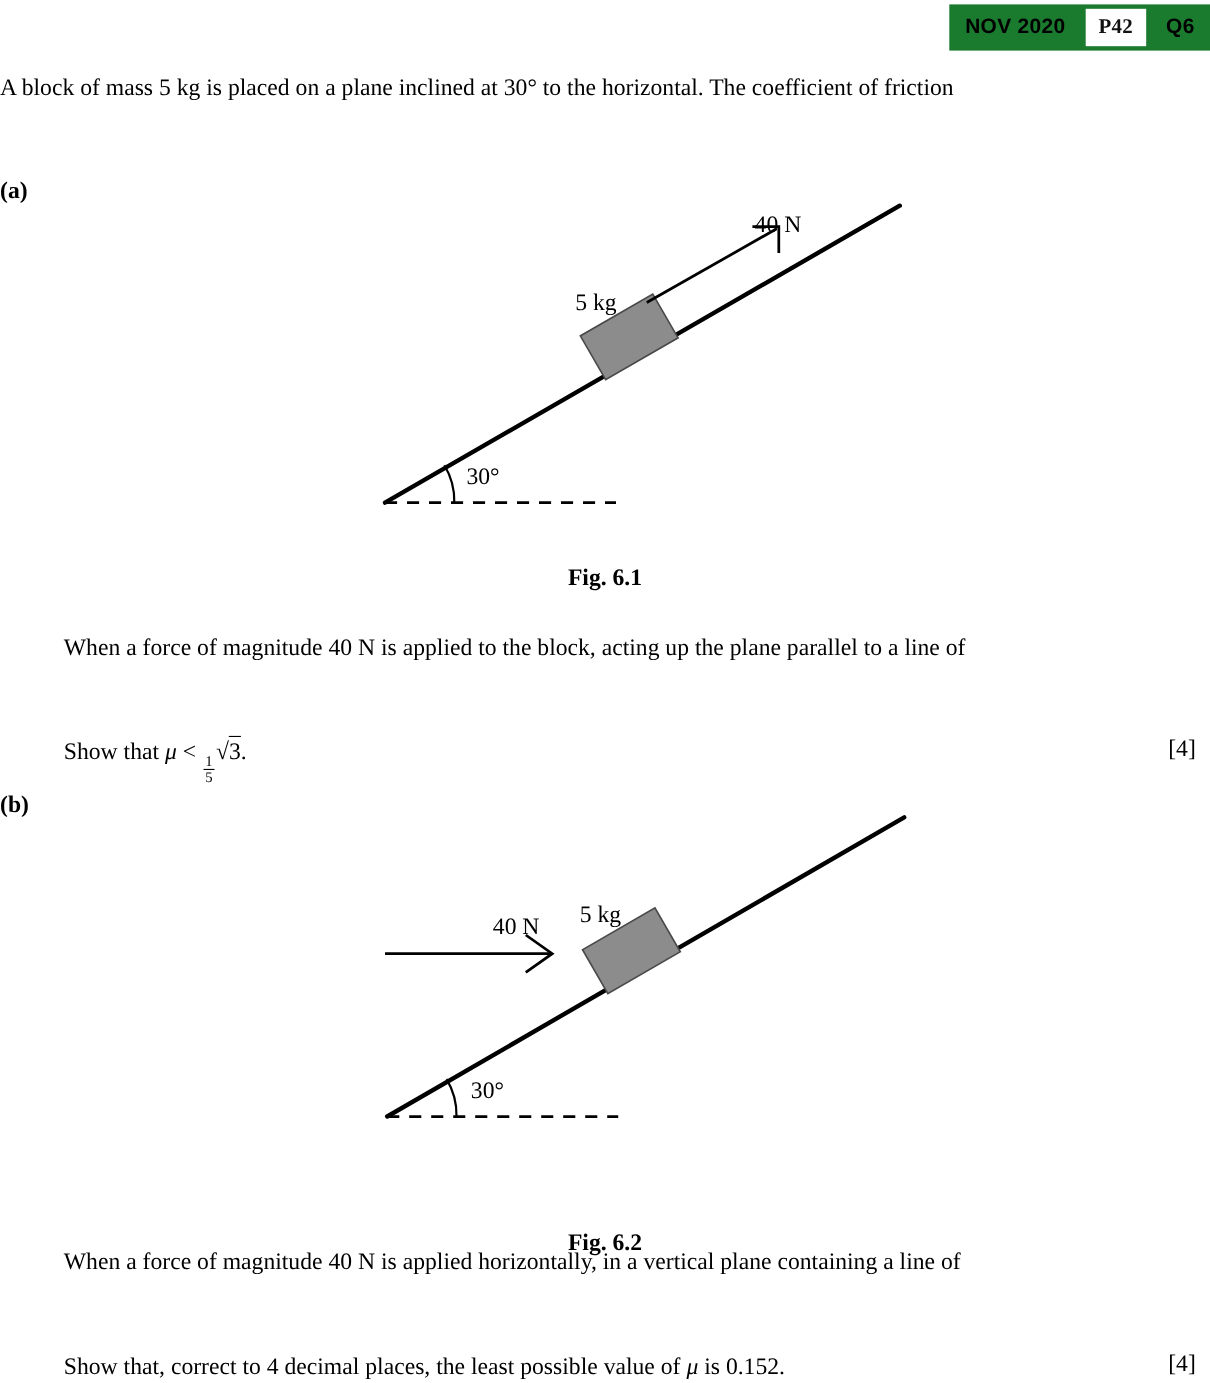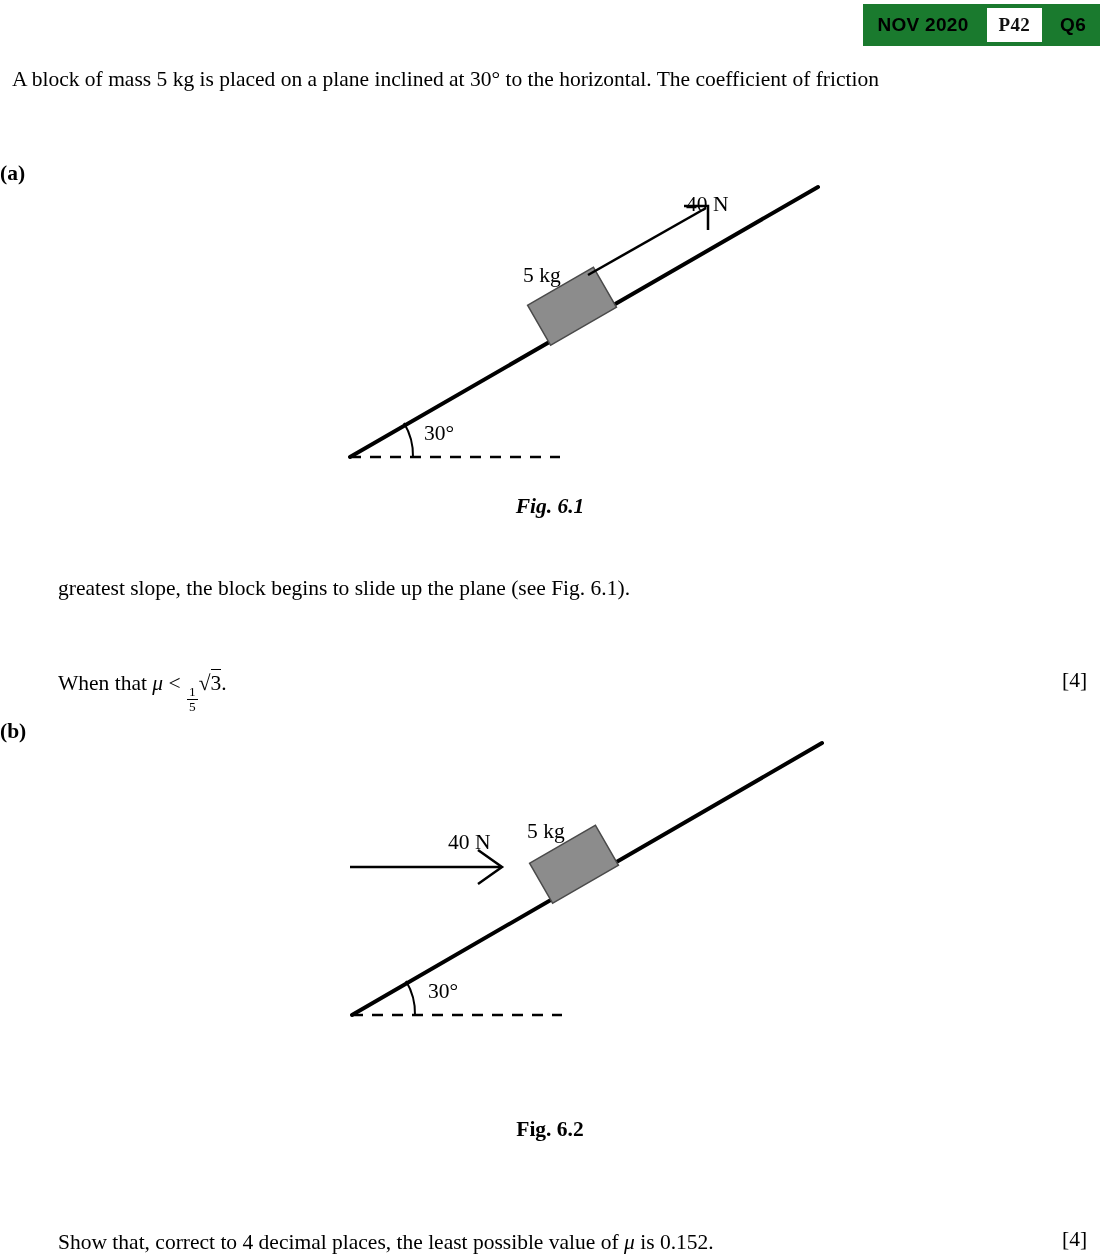--- a/index.html
+++ b/index.html
@@ -103,21 +103,21 @@
 </style>
 </head>
 <body>
 
 <div class="header-tag">
   <div class="seg session">NOV 2020</div>
   <div class="seg paper">P42</div>
   <div class="seg question">Q6</div>
 </div>
 
-<div class="para nojust" style="left:0px; top:64px; width:888px;padding-left:12px;">
+<div class="para nojust" style="left:0px; top:64px; width:888px;">
   <div>A block of mass 5 kg is placed on a plane inclined at 30° to the horizontal.  The coefficient of friction</div>
 </div>
 
 <div class="label-ab" style="left:0px; top:161px;">(a)</div>
 
 <div class="diagram" style="top:175px;">
   <svg width="1100" height="310" viewBox="0 0 1100 310" xmlns="http://www.w3.org/2000/svg">
 
     <line x1="350" y1="282" x2="818" y2="12" stroke="#000" stroke-width="4" stroke-linecap="round"></line>
 
@@ -130,28 +130,28 @@
     </g>
 
     <line x1="588" y1="100" x2="706" y2="33" stroke="#000" stroke-width="2.5"></line>
     <polyline points="684,31 708,31 708,55" fill="none" stroke="#000" stroke-width="2.5"></polyline>
   </svg>
   <div style="position:absolute; left:686px; top:17px; font-size:21.5px;">40 N</div>
   <div style="position:absolute; left:523px; top:88px; font-size:21.5px;">5 kg</div>
   <div style="position:absolute; left:424px; top:246px; font-size:21.5px;">30°</div>
 </div>
 
-<div class="figcap" style="top:494px;font-style:italic;">Fig. 6.1</div>
+<div class="figcap" style="top:513px;">Fig. 6.1</div>
 
 <div class="para" style="left:58px; top:573px; width:1042px;">
-  <div class="nojust">greatest slope, the block begins to slide up the plane (see Fig. 6.1).</div>
+  <div>When a force of magnitude 40 N is applied to the block, acting up the plane parallel to a line of</div>
 </div>
 
 <div class="para nojust" style="left:58px; top:668px; width:700px;">
-  <span>When that </span><span class="ital">μ</span><span> &lt; </span><span class="mathfrac">
+  <span>Show that </span><span class="ital">μ</span><span> &lt; </span><span class="mathfrac">
       <span class="num">1</span>
       <span class="den">5</span>
     </span><span class="radical"><span>√</span><span class="bar">3</span></span><span>.</span>
 </div>
 
 <div class="marks" style="left:1062px; top:668px;">[4]</div>
 
 <div class="label-ab" style="left:0px; top:719px;">(b)</div>
 
 <div class="diagram" style="top:730px;">
@@ -171,19 +171,20 @@
     <polyline points="478,120 502,137 478,154" fill="none" stroke="#000" stroke-width="2.5"></polyline>
   </svg>
   <div style="position:absolute; left:448px; top:100px; font-size:21.5px;">40 N</div>
   <div style="position:absolute; left:527px; top:89px; font-size:21.5px;">5 kg</div>
   <div style="position:absolute; left:428px; top:249px; font-size:21.5px;">30°</div>
 </div>
 
 <div class="figcap" style="top:1117px;">Fig. 6.2</div>
 
 <div class="para" style="left:58px; top:1132px; width:1042px;">
+  <div>When a force of magnitude 40 N is applied horizontally, in a vertical plane containing a line of</div>
 </div>
 
 <div class="para nojust" style="left:58px; top:1227px; width:960px;">
   <span>Show that, correct to 4 decimal places, the least possible value of </span><span class="ital">μ</span><span> is 0.152.</span>
 </div>
 
 <div class="marks" style="left:1062px; top:1227px;">[4]</div>
 
 </body></html>

